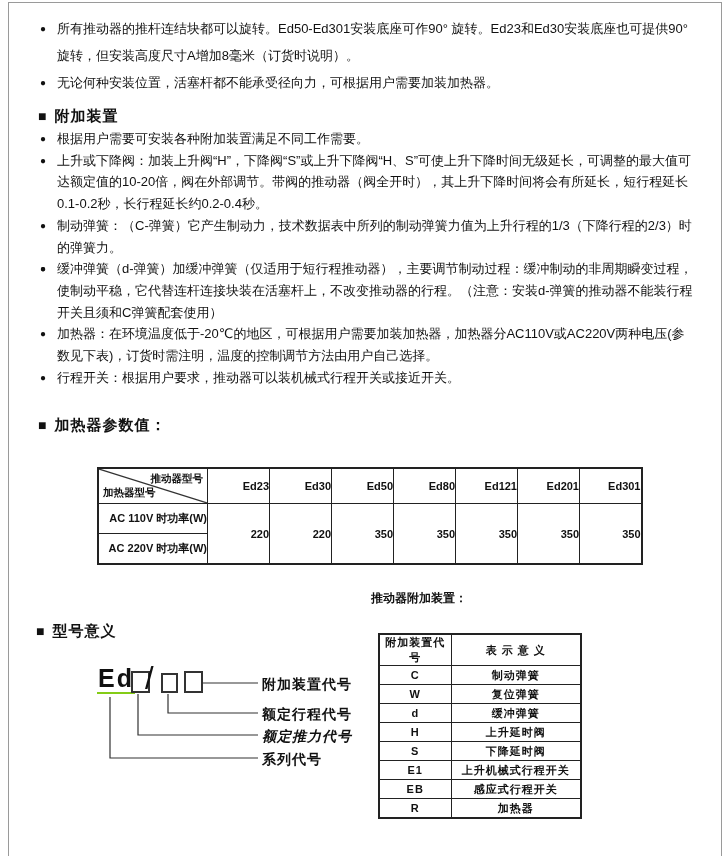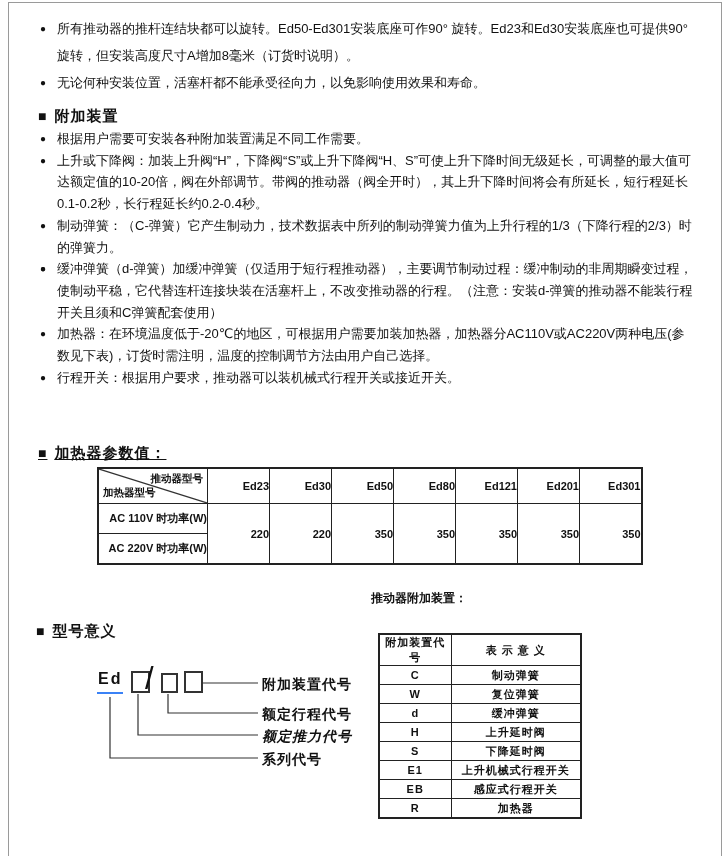--- a/index.html
+++ b/index.html
@@ -29,22 +29,22 @@
   }
   .heater-table td { border:1px solid #222; padding:0; }
   .heater-table .hdr td { height:34px; }
   .heater-table .r td { height:29px; }
   .diag { position:relative; width:108px; }
   .diag svg { position:absolute; inset:0; width:100%; height:100%; }
   .diag .tr-txt { position:absolute; top:3px; right:4px; font-size:10.5px; }
   .diag .bl-txt { position:absolute; bottom:3px; left:4px; font-size:10.5px; }
   
   .ed-prefix {
-    position:absolute; left:97px; top:665px; font-size:16px; font-weight:bold;
-    letter-spacing:2px; border-bottom:2px solid #3b82f6; line-height:27px; padding:0 1px;
+    position:absolute; left:97px; top:665px; font-size:25px; font-weight:bold;
+    letter-spacing:2px; border-bottom:2px solid #84cc16; line-height:27px; padding:0 1px;
   }
   .mbox { position:absolute; border:2px solid #333; background:#fff; }
   .mbox.b1 { left:131px; top:671px; width:15px; height:18px; }
   .mbox.b2 { left:161px; top:673px; width:13px; height:16px; }
   .mbox.b3 { left:184px; top:671px; width:15px; height:18px; }
   .slash { position:absolute; left:145px; top:661px; font-size:31px; font-weight:400; }
   .conn-svg { position:absolute; left:90px; top:655px; }
   .dlabel { position:absolute; left:262px; font-size:14px; font-weight:bold; letter-spacing:1px; }
   
   .codes-title { position:absolute; left:371px; top:584px; font-size:12px; font-weight:bold;margin-top:6px; }
@@ -60,21 +60,21 @@
 
 <div class="page-border"></div>
 
 <div class="blist intro">
   <div class="bullet">
     <span class="dot">●</span>
     <span>所有推动器的推杆连结块都可以旋转。Ed50-Ed301安装底座可作90° 旋转。Ed23和Ed30安装底座也可提供90° 旋转，但安装高度尺寸A增加8毫米（订货时说明）。</span>
   </div>
   <div class="bullet">
     <span class="dot">●</span>
-    <span>无论何种安装位置，活塞杆都不能承受径向力，以免影响使用效果和寿命。</span>
+    <span>无论何种安装位置，活塞杆都不能承受径向力，可根据用户需要加装加热器。</span>
   </div>
 </div>
 
 <div class="hsec" style="left:38px; top:107px;">
   <span class="sq">■</span><span>附加装置</span>
 </div>
 
 <div class="blist attach">
   <div class="bullet">
     <span class="dot">●</span>
@@ -98,21 +98,21 @@
   <div class="bullet">
     <span class="dot">●</span>
     <span>加热器：在环境温度低于-20℃的地区，可根据用户需要加装加热器，加热器分AC110V或AC220V两种电压(参数见下表)，订货时需注明，温度的控制调节方法由用户自己选择。</span>
   </div>
   <div class="bullet">
     <span class="dot">●</span>
     <span>行程开关：根据用户要求，推动器可以装机械式行程开关或接近开关。</span>
   </div>
 </div>
 
-<div class="hsec" style="left:38px; top:444px;text-decoration:underline;">
+<div class="hsec" style="left:38px; top:416px;">
   <span class="sq">■</span><span>加热器参数值：</span>
 </div>
 
 <table class="heater-table">
   <colgroup>
     <col style="width:108px">
       <col style="width:62px">
       <col style="width:62px">
       <col style="width:62px">
     <col style="width:62px">

